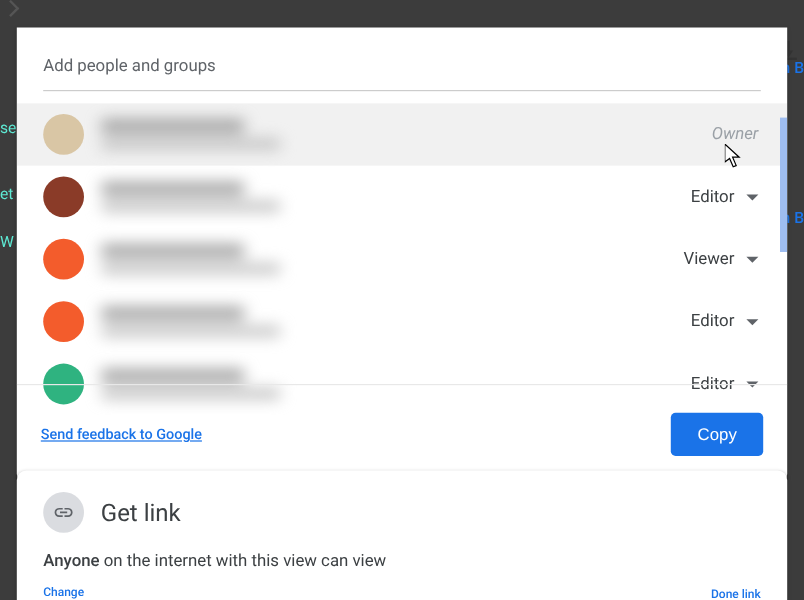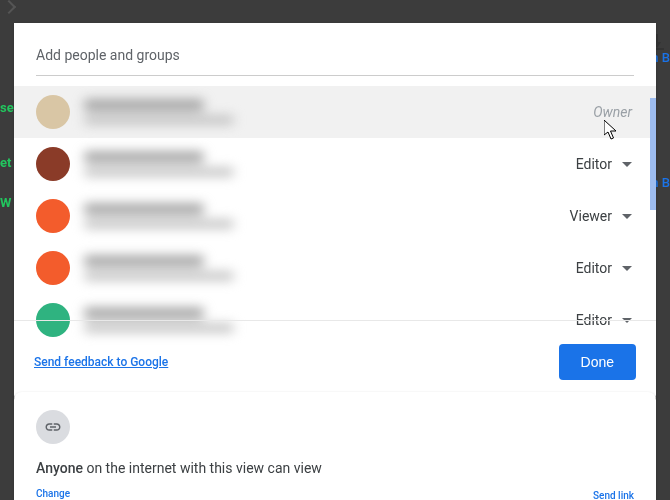--- a/index.html
+++ b/index.html
@@ -6,23 +6,22 @@
     body {
       width: 670px;
       height: 500px;
       background: #3c3c3c;
       font-family: Roboto, Arial, sans-serif;
       position: relative;
       overflow: hidden;
     }
     .bg-text {
       position: absolute;
-      color: #22c55e;
+      color: #5eead4;
       font-size: 13px;
-      font-weight: bold;
     }
     .bg2 { right: 0; top: 50px; color: #1a73e8; font-weight:500; }
     .bg3 { left: 0; top: 100px; }
     .bg4 { left: 0; top: 155px; }
     .bg5 { left: 0; top: 195px; }
     .bg6 { right: 0; top: 175px; color:#1a73e8; font-weight:500;}
     .chevron {
       position: absolute;
       top: 2px;
       left: 4px;
@@ -278,38 +277,39 @@
           <span>Editor</span>
           <span class="caret"></span>
         </div>
       </div>
     </div>
 
   <div class="scroll-thumb"></div>
 
   <div class="footer">
     <a class="feedback">Send feedback to Google</a>
-    <button class="done-btn">Done</button>
+    <button class="done-btn">Copy</button>
   </div>
 </div>
 
 <div class="card link-card">
   <div class="link-header">
     <div class="link-icon-wrap">
       <svg class="link-icon" viewBox="0 0 24 24">
           <path d="M3.9 12c0-1.71 1.39-3.1 3.1-3.1h4V7H7c-2.76 0-5 2.24-5 5s2.24 5 5 5h4v-1.9H7c-1.71 0-3.1-1.39-3.1-3.1zM8 13h8v-2H8v2zm9-6h-4v1.9h4c1.71 0 3.1 1.39 3.1 3.1s-1.39 3.1-3.1 3.1h-4V17h4c2.76 0 5-2.24 5-5s-2.24-5-5-5z"></path>
         </svg>
     </div>
+    <div class="get-link-title">Get link</div>
   </div>
   <div class="link-row">
     <div>
       <div class="link-desc">
         <b>Anyone</b><span> on the internet with this view can view</span>
       </div>
       <a class="change-link">Change</a>
     </div>
-    <a class="copy-link">Send link</a>
+    <a class="copy-link">Done link</a>
   </div>
 </div>
 
 <svg class="cursor" viewBox="0 0 16 20">
   <path d="M0 0 L0 15 L4 12 L7 19 L9.5 18 L6.5 11 L12 11 Z" fill="#fff" stroke="#000" stroke-width="1"></path>
 </svg>
 
 </body></html>

